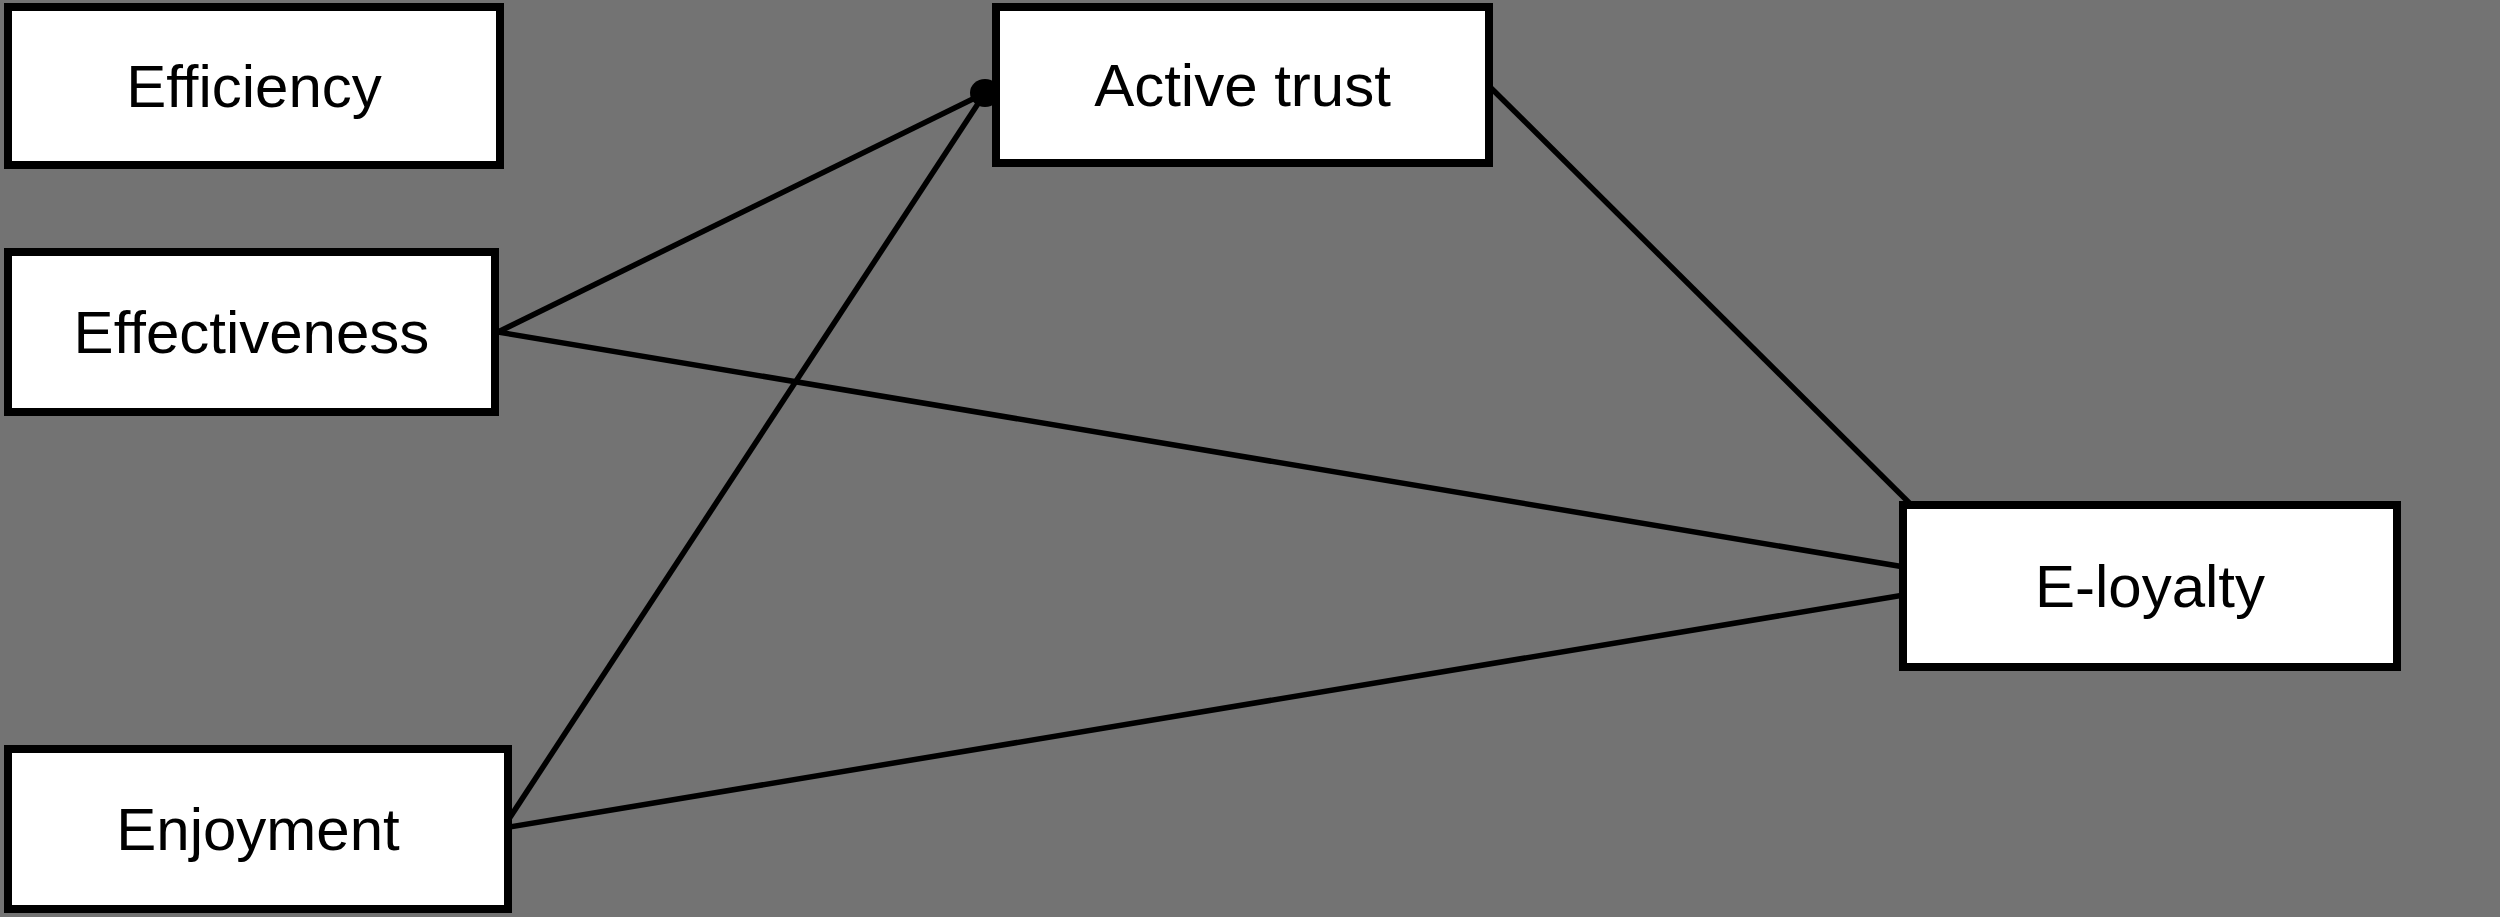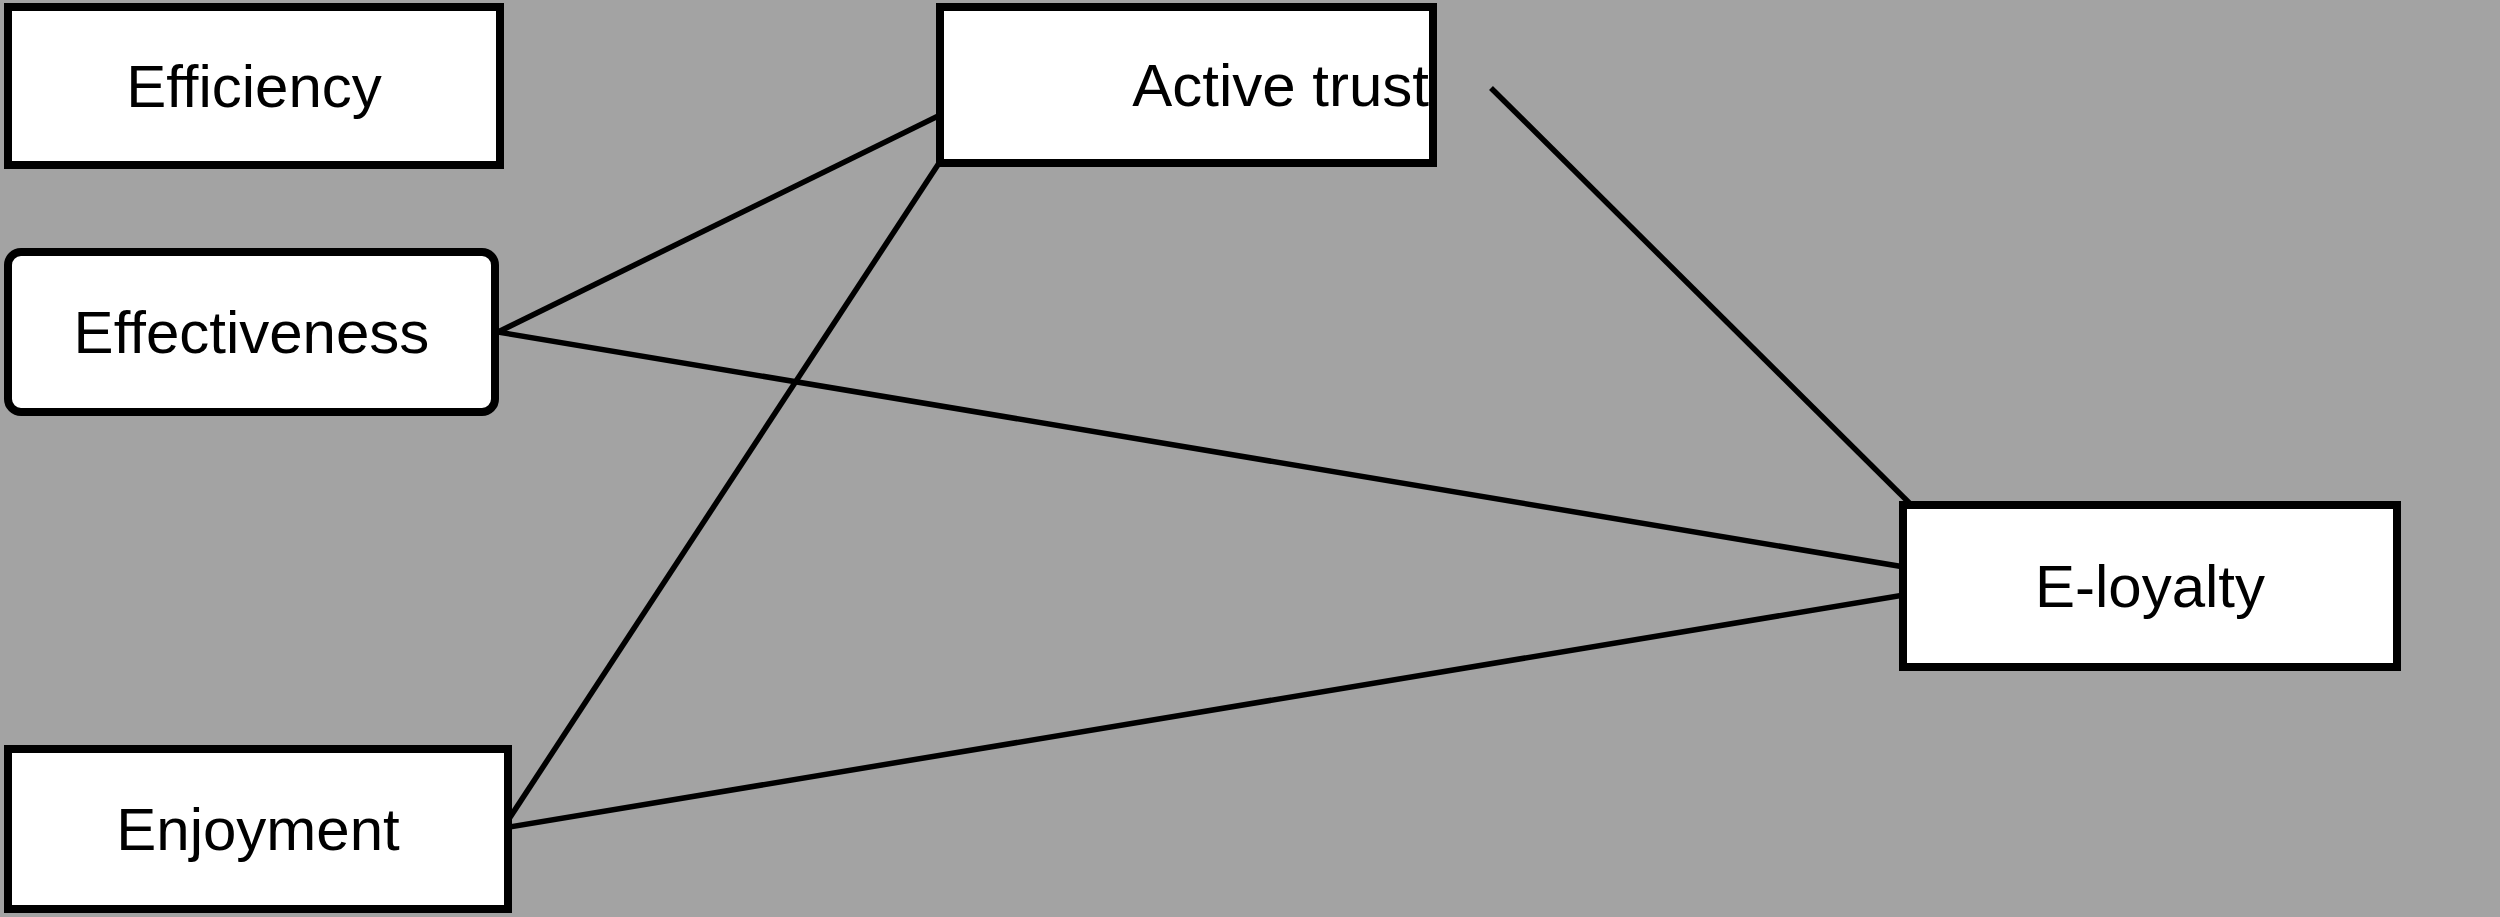--- a/index.html
+++ b/index.html
@@ -4,21 +4,21 @@
 <style>
   html, body {
     margin: 0;
     padding: 0;
     background: #ffffff;
   }
   .canvas {
     position: relative;
     width: 2500px;
     height: 917px;
-    background: #a3a3a3;
+    background: #737373;
     font-family: "Liberation Sans", sans-serif;
     overflow: hidden;
   }
   .edges-layer {
     position: absolute;
     left: 0;
     top: 0;
     width: 2500px;
     height: 917px;
   }
@@ -28,24 +28,24 @@
     border: 8px solid #000000;
     background: #ffffff;
     display: flex;
     align-items: center;
     justify-content: center;
     font-size: 60px;
     color: #000000;
     white-space: nowrap;
   }
   #node-efficiency      { left: 4px;    top: 3px;   width: 500px; height: 166px; }
-  #node-effectiveness   { left: 4px;    top: 248px; width: 495px; height: 168px; border-radius: 17px; }
+  #node-effectiveness   { left: 4px;    top: 248px; width: 495px; height: 168px; }
   #node-trustworthiness { left: 4px;    top: 496px; width: 510px; height: 170px; }
   #node-enjoyment       { left: 4px;    top: 745px; width: 508px; height: 168px; }
-  #node-active-trust    { left: 936px;  top: 3px;   width: 501px; height: 164px; justify-content: flex-end; }
+  #node-active-trust    { left: 992px;  top: 3px;   width: 501px; height: 164px; }
   #node-e-loyalty       { left: 1899px; top: 501px; width: 502px; height: 170px; }
   .edge {
     stroke: #000000;
     stroke-width: 5.5;
     fill: none;
   }
   .arrow-dot {
     fill: #000000;
     stroke: none;
   }

